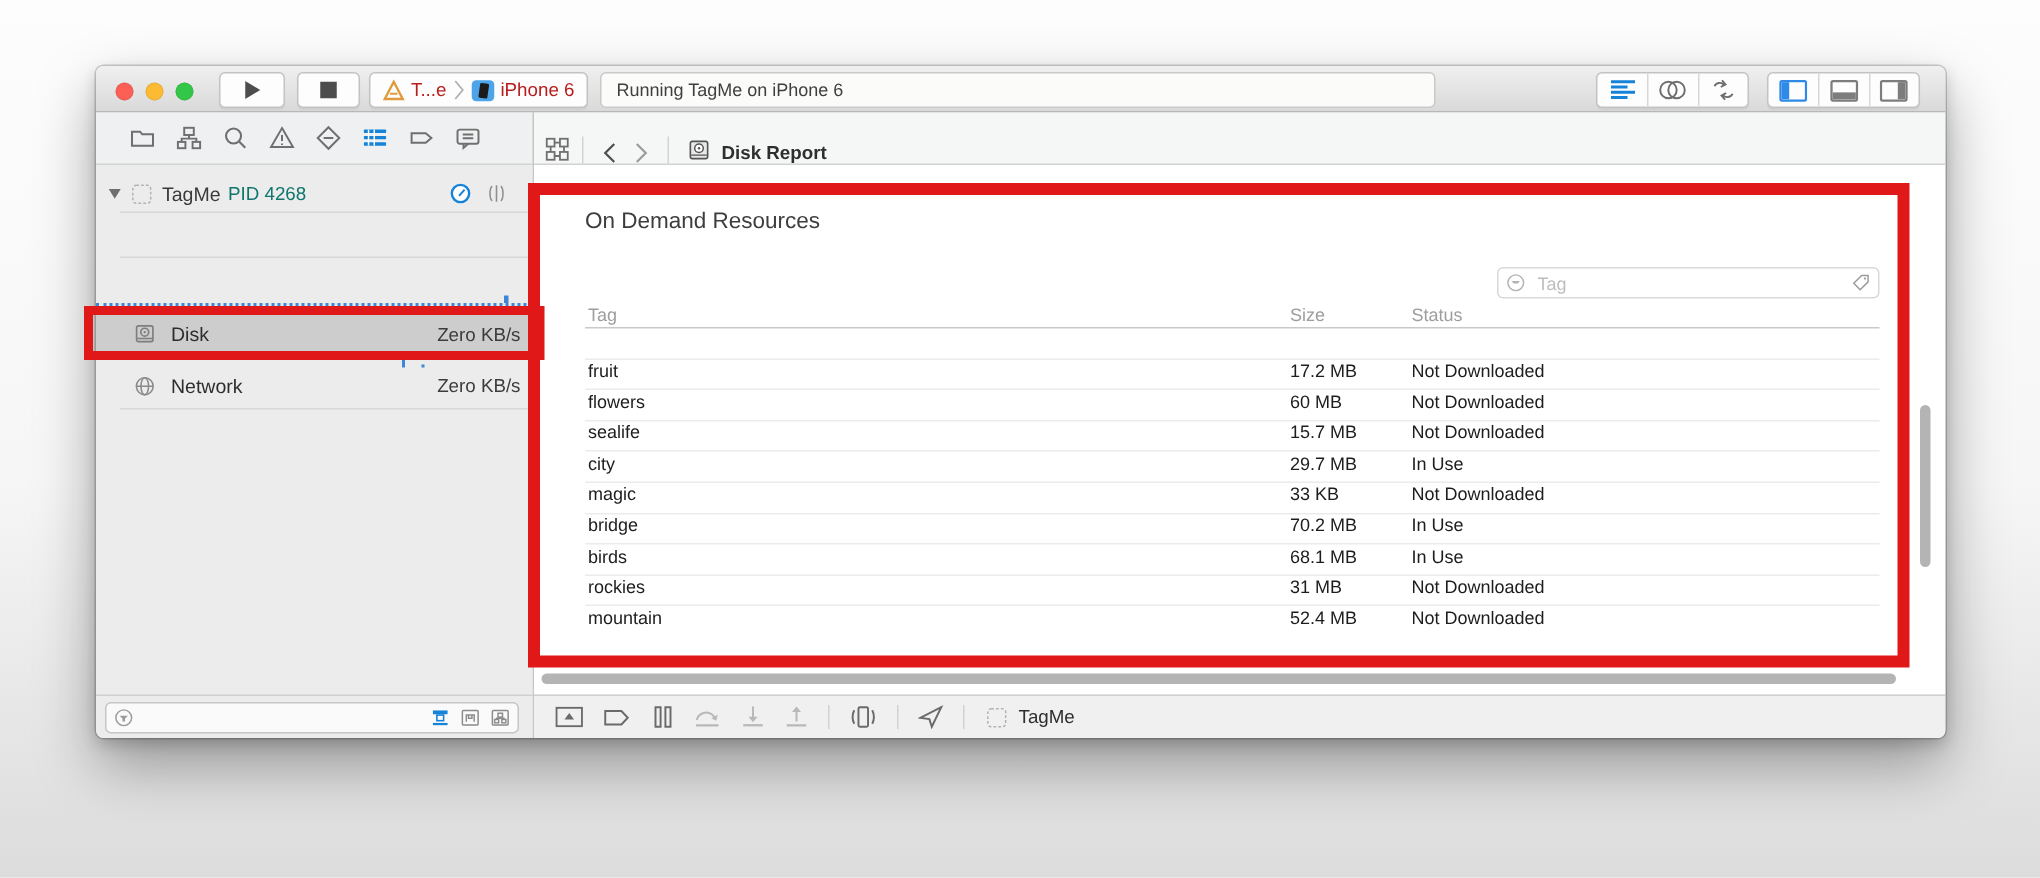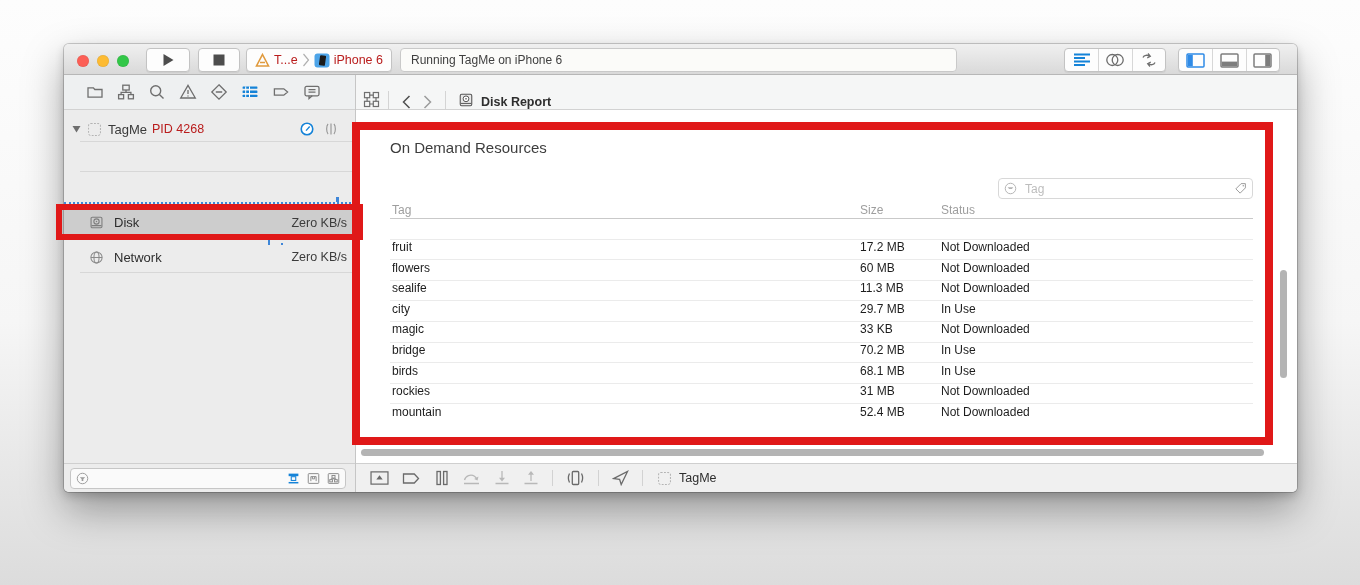--- a/index.html
+++ b/index.html
@@ -60,21 +60,21 @@
     background:#f5f6f6; border-bottom:1px solid #d2d2d2;
     display:flex; align-items:flex-end; padding-left:7px;
   }
   .jb-div { width:1px; height:18px; background:#d4d4d4; margin:0 7px; }
   .jb-title { font-size:12.5px; font-weight:700; color:#2e2e2e; margin-left:6px; }
   .v-divider { position:absolute; left:291px; top:31px; bottom:0; width:1px; background:#c6c6c6; }
   
   .sidebar-list { position:absolute; left:0; top:66px; width:291px; bottom:29px; background:#ececec; }
   .proc-row { position:absolute; left:0; top:7px; width:100%; height:24px; display:flex; align-items:center; padding-left:8px; gap:5px; }
   .proc-name { font-size:13px; color:#3a3a3a; }
-  .proc-pid  { font-size:12.5px; color:#b91c1c; }
+  .proc-pid  { font-size:12.5px; color:#0f766e; }
   .proc-icons { position:absolute; right:16px; display:flex; gap:8px; align-items:center; }
   .gauge-row { position:absolute; left:0; width:100%; display:flex; align-items:center; padding-left:24px; gap:9px; }
   .gauge-row .lbl { font-size:13px; color:#2d2d2d; }
   .gauge-row .val { position:absolute; right:8px; font-size:12.5px; color:#3c3c3c; }
   .row-cpu { top:32px; height:29px; }
   .row-mem { top:62px; height:29px; }
   .row-disk { top:97px; height:31px; background:#cdcdcd;text-align:right; }
   .row-net { top:134px; height:26px; }
   .sep { position:absolute; left:16px; right:0; height:1px; background:#d7d7d7; }
   .sep1 { top:31px; } .sep2 { top:61px; } .sep3 { top:162px; }
@@ -442,21 +442,21 @@
           <span class="c-size">17.2 MB</span>
           <span class="c-status">Not Downloaded</span>
         </div>
       <div class="t-row">
           <span class="c-tag">flowers</span>
           <span class="c-size">60 MB</span>
           <span class="c-status">Not Downloaded</span>
         </div>
       <div class="t-row">
           <span class="c-tag">sealife</span>
-          <span class="c-size">11.3 MB</span>
+          <span class="c-size">15.7 MB</span>
           <span class="c-status">Not Downloaded</span>
         </div>
       <div class="t-row">
           <span class="c-tag">city</span>
           <span class="c-size">29.7 MB</span>
           <span class="c-status">In Use</span>
         </div>
       <div class="t-row">
           <span class="c-tag">magic</span>
           <span class="c-size">33 KB</span>

